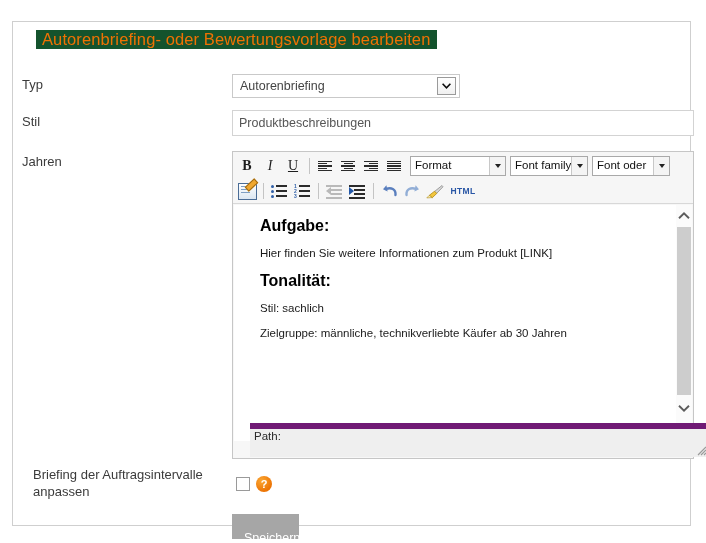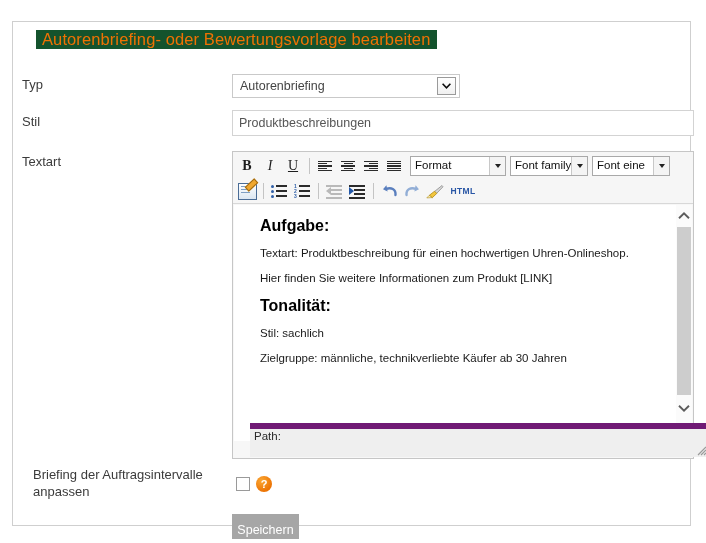--- a/index.html
+++ b/index.html
@@ -364,21 +364,21 @@
     position: absolute;
     left: 219px;
     top: 492px;
     width: 67px; height: 25px;
     background: #a6a6a6;
     color: #ffffff;
     font-size: 12.5px;
     text-align: center;
     line-height: 25px;
     border: none;
-    padding: 4px;
+    padding: 12px;
     font-family: "Liberation Sans", sans-serif;
   }
 </style>
 </head>
 <body>
 
 <div class="page">
 
   <fieldset class="fieldset">
     <div class="legend">Autorenbriefing- oder Bewertungsvorlage bearbeiten</div>
@@ -391,21 +391,21 @@
           <path d="M0.6 0.8 L4.5 4.8 L8.4 0.8" fill="none" stroke="#0c0c0c" stroke-width="1.6"></path>
         </svg>
       </div>
     </div>
 
     <div class="row-label" style="left:9px; top:91px;">Stil</div>
     <div class="text-input">
       <div class="val">Produktbeschreibungen</div>
     </div>
 
-    <div class="row-label" style="left:9px; top:131px;">Textart</div>
+    <div class="row-label" style="left:9px; top:131px;">Jahren</div>
 
     <div class="editor">
 
       <div class="tb">
 
         <div class="tb-row r1">
           <div class="tbtn">
             <span class="tb-txt b">B</span>
           </div>
           <div class="tbtn">
@@ -458,21 +458,21 @@
                 <span></span>
               </div>
           </div>
           <div class="dd fam">
             <div class="lab">Font family</div>
             <div class="arw">
                 <span></span>
               </div>
           </div>
           <div class="dd siz">
-            <div class="lab">Font eine</div>
+            <div class="lab">Font oder</div>
             <div class="arw">
                 <span></span>
               </div>
           </div>
         </div>
 
         <div class="tb-row r2">
           <div class="tbtn">
             <span class="ic-edit">
               <span class="lines"></span>
@@ -541,21 +541,20 @@
           </div>
           <div class="tbtn" style="width:32px">
             <span class="ic-html">HTML</span>
           </div>
         </div>
       </div>
 
       <div class="ed-body">
         <div class="ed-inner">
           <div class="ed-h">Aufgabe:</div>
-          <p class="ed-p">Textart: Produktbeschreibung für einen hochwertigen Uhren-Onlineshop.</p>
           <p class="ed-p">Hier finden Sie weitere Informationen zum Produkt [LINK]</p>
           <div class="ed-h">Tonalität:</div>
           <p class="ed-p">Stil: sachlich</p>
           <p class="ed-p">Zielgruppe: männliche, technikverliebte Käufer ab 30 Jahren</p>
 
         </div>
       </div>
 
       <div class="sbar">
         <div class="track"></div>

